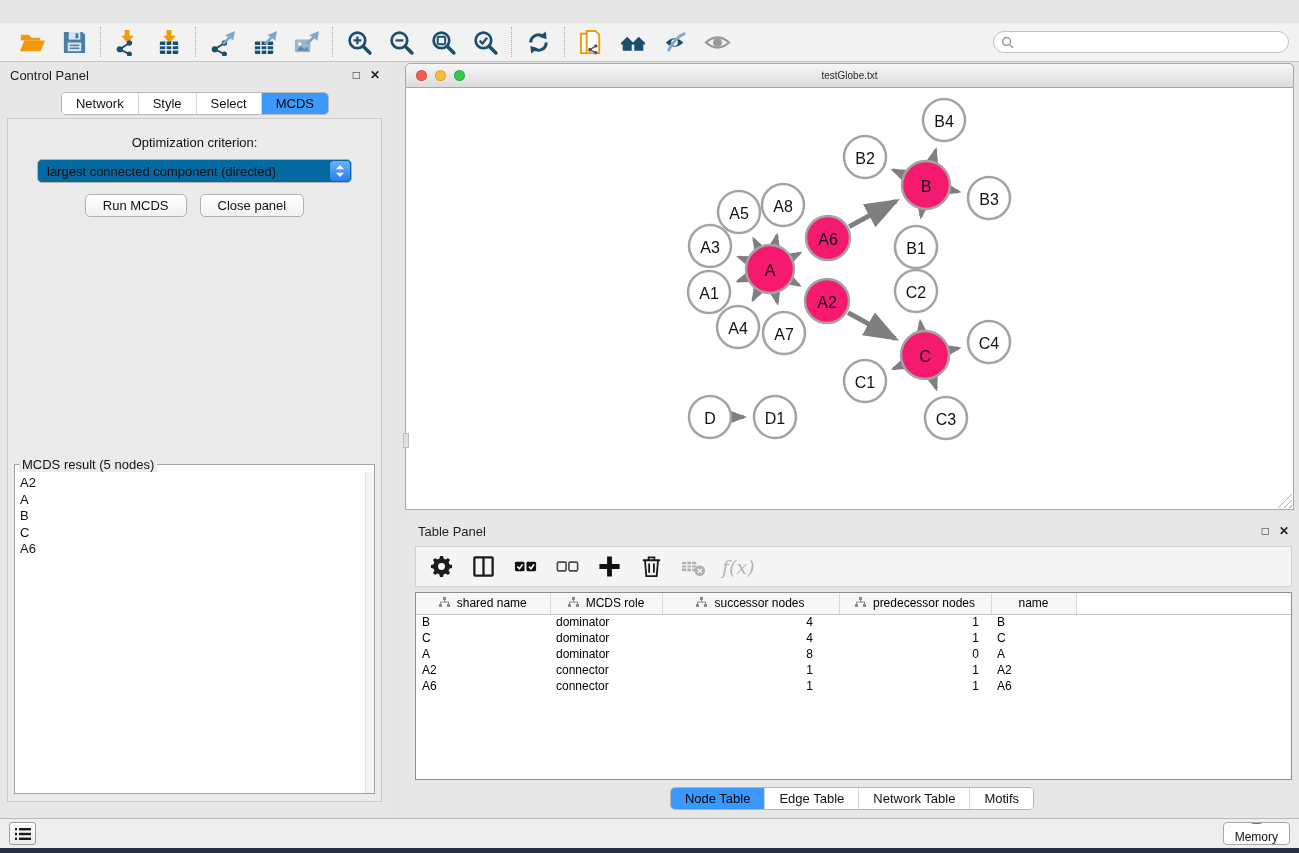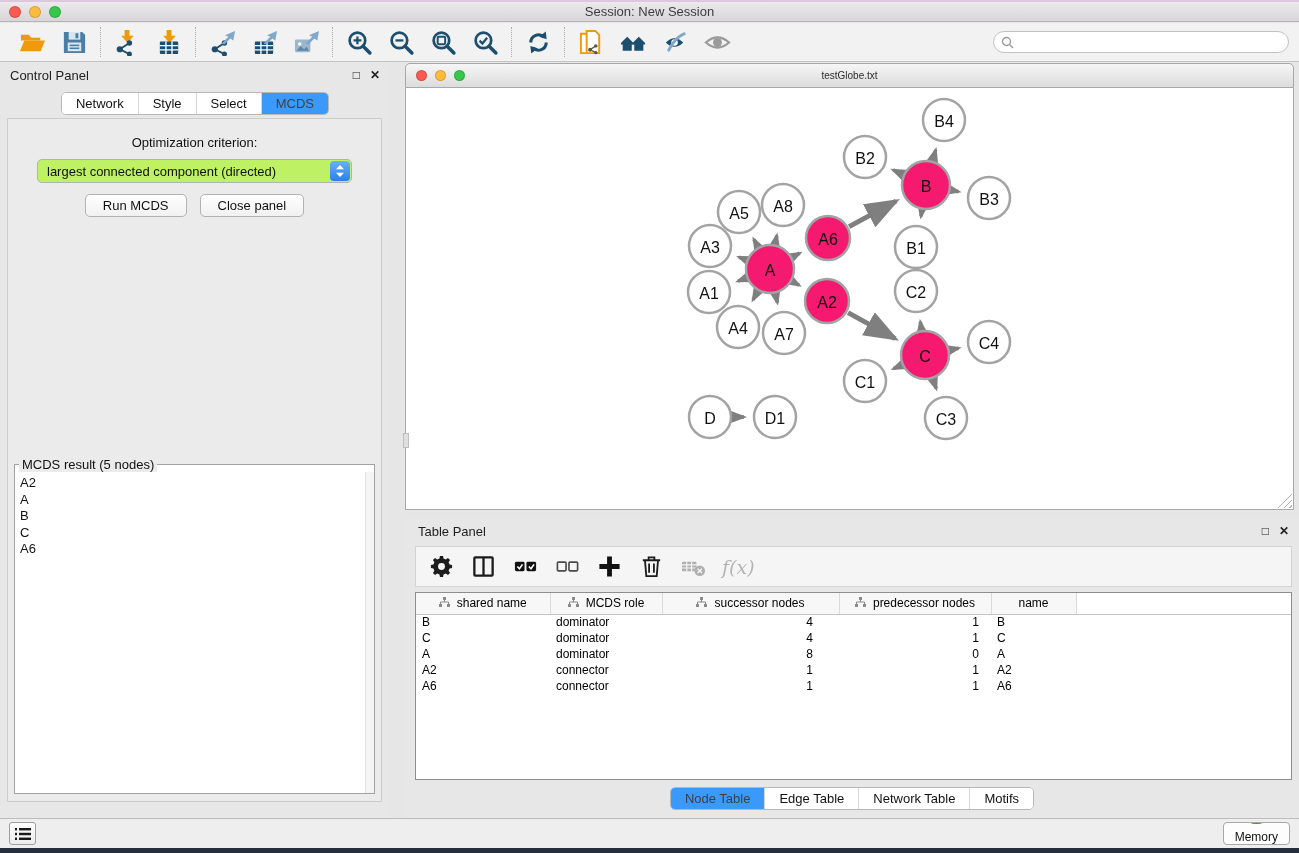--- a/index.html
+++ b/index.html
@@ -28,25 +28,25 @@
 
   
   .control-panel { position:absolute; top:62px; left:0; width:390px; bottom:35px; background:#e7e7e7; }
   .panel-header { height:26px; display:flex; align-items:center; padding:0 10px; font-size:13px; color:#1e1e1e; }
   .win-controls { margin-left:auto; display:flex; gap:10px; color:#222; }
   .wc { font-size:12px; font-weight:bold; cursor:pointer; line-height:1; }
   .tabs-row { display:flex; justify-content:center; margin-top:4px; }
   .seg { display:flex; border:1px solid #b7b7b7; border-radius:5px; overflow:hidden; background:#fff; font-size:13px; color:#111; }
   .seg .tab { padding:3px 14px; border-left:1px solid #d6d6d6; cursor:pointer; background:#fff; white-space:nowrap; }
   .seg .tab:first-child { border-left:none; }
-  .seg .tab.active { background:#3b99fc; color:#404040; }
+  .seg .tab.active { background:#3b99fc; color:#000000; }
   .cp-body { position:absolute; top:56px; left:7px; right:8px; bottom:16px; background:#ebebeb; border:1px solid #cccccc; }
   .opt-label { text-align:center; font-size:13px; color:#111; margin-top:16px; }
   .dropdown { margin:9px auto 0; width:315px; height:24px; border:1px solid #b2b2b2; border-radius:5px;
-    background:#bef264; display:flex; align-items:center; font-size:13px; color:#111; padding-left:9px; position:relative; cursor:pointer; }
+    background:#0369a1; display:flex; align-items:center; font-size:13px; color:#111; padding-left:9px; position:relative; cursor:pointer; }
   .stepper { position:absolute; right:1px; top:1px; bottom:1px; width:20px; border-radius:4px;
     background:linear-gradient(#6cb0fb,#2a7ff0); display:flex; align-items:center; justify-content:center; }
   .btn-row { display:flex; justify-content:center; gap:13px; margin-top:11px; }
   .btn { height:23px; padding:0 17px; border:1px solid #b2b2b2; border-radius:5px;
     background:linear-gradient(#ffffff,#f1f1f1); font-size:13px; color:#111; display:flex; align-items:center; cursor:pointer; }
   .mcds-fieldset { position:absolute; left:6px; right:6px; top:338px; bottom:7px; border:1px solid #a2a2a2; background:#fff; }
   .mcds-fieldset legend { font-size:13px; color:#111; margin-left:4px; padding:0 3px; background:#ebebeb; }
   .mcds-list { position:absolute; top:0; left:0; right:9px; bottom:0; background:#fff; font-size:13px; color:#111;
     padding:3px 0 0 5px; line-height:16.5px; overflow:hidden; }
   .mcds-scroll { position:absolute; top:0; right:0; bottom:0; width:9px; background:#f4f4f4; border-left:1px solid #e2e2e2; }
@@ -89,28 +89,20 @@
     display:flex; align-items:center; gap:6px; padding:0 11px; font-size:12px; color:#111; cursor:pointer;flex-direction:column; }
   .mem-dot { width:11px; height:11px; border-radius:50%; background:#18a335; }
   .desktop-strip { position:absolute; left:0; right:0; bottom:0; height:5px; background:#242e3d; }
   .fx { font-family:"DejaVu Serif", serif; font-style:italic; color:#b3b3b3; font-size:19px; }
 </style>
 </head>
 <body>
 
 <div class="app">
 
-  <div class="titlebar">
-    <div class="lights">
-      <span class="light l-red"></span>
-      <span class="light l-yellow"></span>
-      <span class="light l-green"></span>
-    </div>
-    <span>Session: New Session</span>
-  </div>
 
   <div class="toolbar" id="main-toolbar">
 
   <div class="tgroup">
         <div class="tbtn">
           <svg viewBox="0 0 28 28">
             <path fill="#f0990a" d="M2 6h8l3 3h9v3H2z"></path>
             <path fill="#f0990a" d="M1 23l4.5-11H27l-4.5 11z"></path>
           </svg>
         </div>

